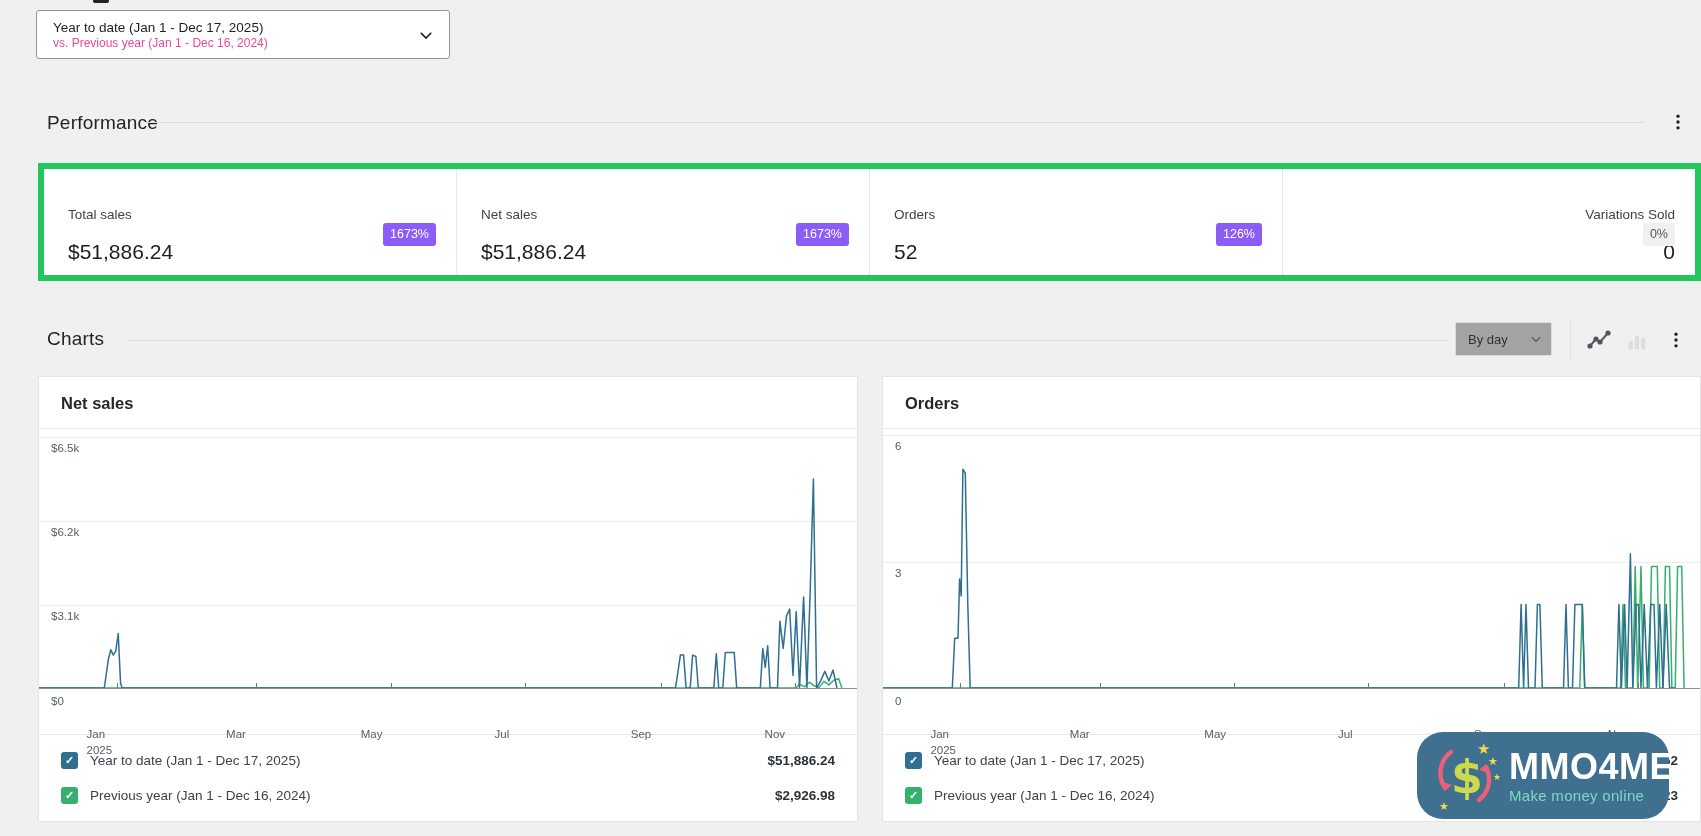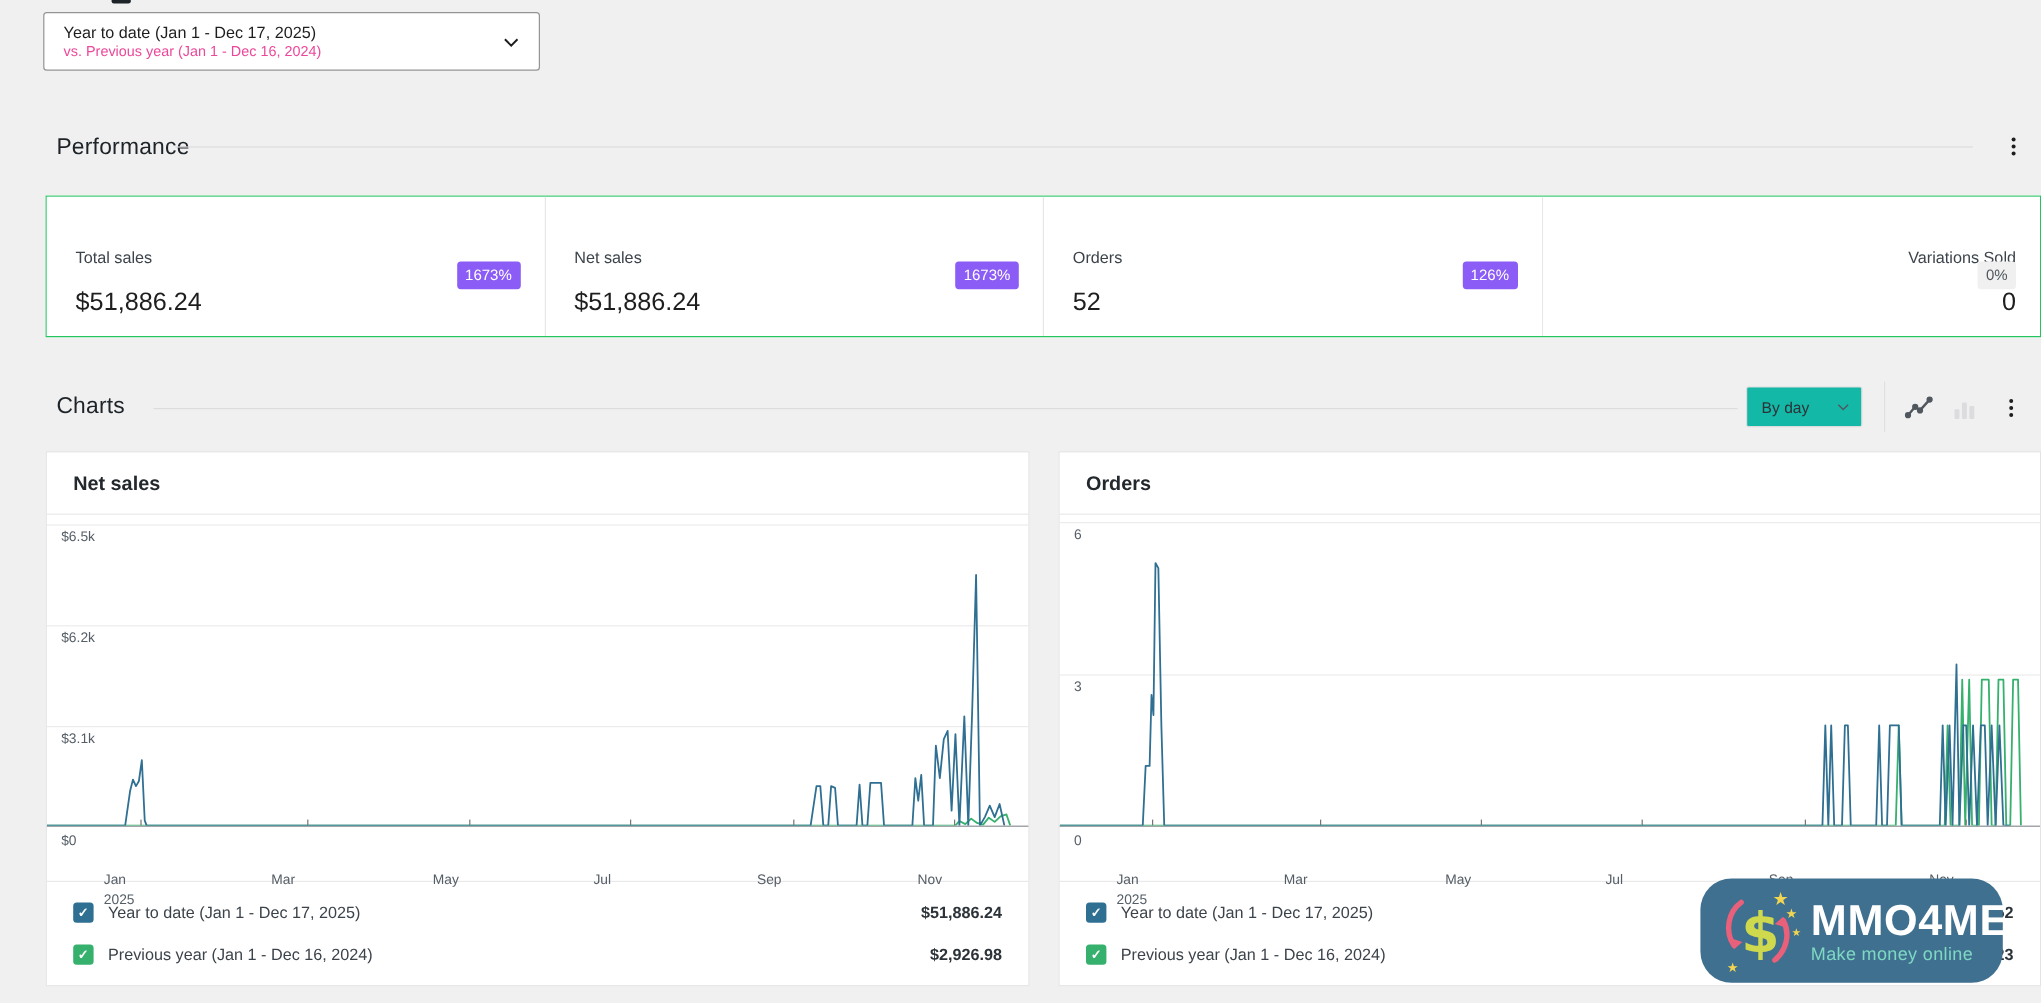--- a/index.html
+++ b/index.html
@@ -20,33 +20,33 @@
   .dp-chevron { width:18px; height:18px; color:#1e1e1e; }
 
   
   .section-title { font-size:19px; font-weight:500; color:#1d2327; letter-spacing:.2px; }
   .rule { height:1px; background:#dcdcde; }
   .icon-btn { background:transparent; border:none; cursor:pointer; display:flex;
     align-items:center; justify-content:center; padding:0; }
 
   
   .summary-row { left:38px; top:163px; width:1663px; height:118px; display:flex;
-    background:#fff; border:1px solid #22c55e; }
+    background:#fff; border:6px solid #22c55e; }
   .summary-card { flex:1 1 0; background:#fff; border:none; border-right:1px solid #e7e7e7;
     position:relative; text-align:left; padding:26px 20px 0 24px; cursor:pointer; font-family:inherit; }
   .summary-card:last-child { border-right:none;text-align:right; }
   .sc-label { font-size:13.5px; color:#3c434a; }
   .sc-value { display:block; margin-top:18px; font-size:21px; color:#1e1e1e; }
   .sc-badge { position:absolute; right:20px; top:54px; font-size:12.5px; padding:5px 7px;
     border-radius:3px; line-height:1; }
   .sc-badge.positive { background:#8b5cf6; color:#fff; }
   .sc-badge.neutral { background:#f0f0f1; color:#50575e; }
 
   
-  .interval-select { left:1455px; top:322px; width:97px; height:34px; background:#14b8a6;
+  .interval-select { left:1455px; top:322px; width:97px; height:34px; background:#a3a3a3;
     border:1px solid #dcdcde; border-radius:2px; display:flex; align-items:center;
     padding:0 8px 0 12px; cursor:pointer; font-family:inherit; }
   .interval-label { flex:1; font-size:13px; color:#2c3338; text-align:left; }
   .v-divider { left:1570px; top:318px; width:1px; height:42px; background:#e0e0e0; }
 
   
   .chart-card { background:#fff; border:1px solid #e3e3e3; top:376px; height:446px; }
   .chart-card.net { left:38px; width:820px; }
   .chart-card.orders { left:882px; width:819px; }
   .chart-title { height:52px; line-height:52px; padding-left:22px; font-size:16.5px;

